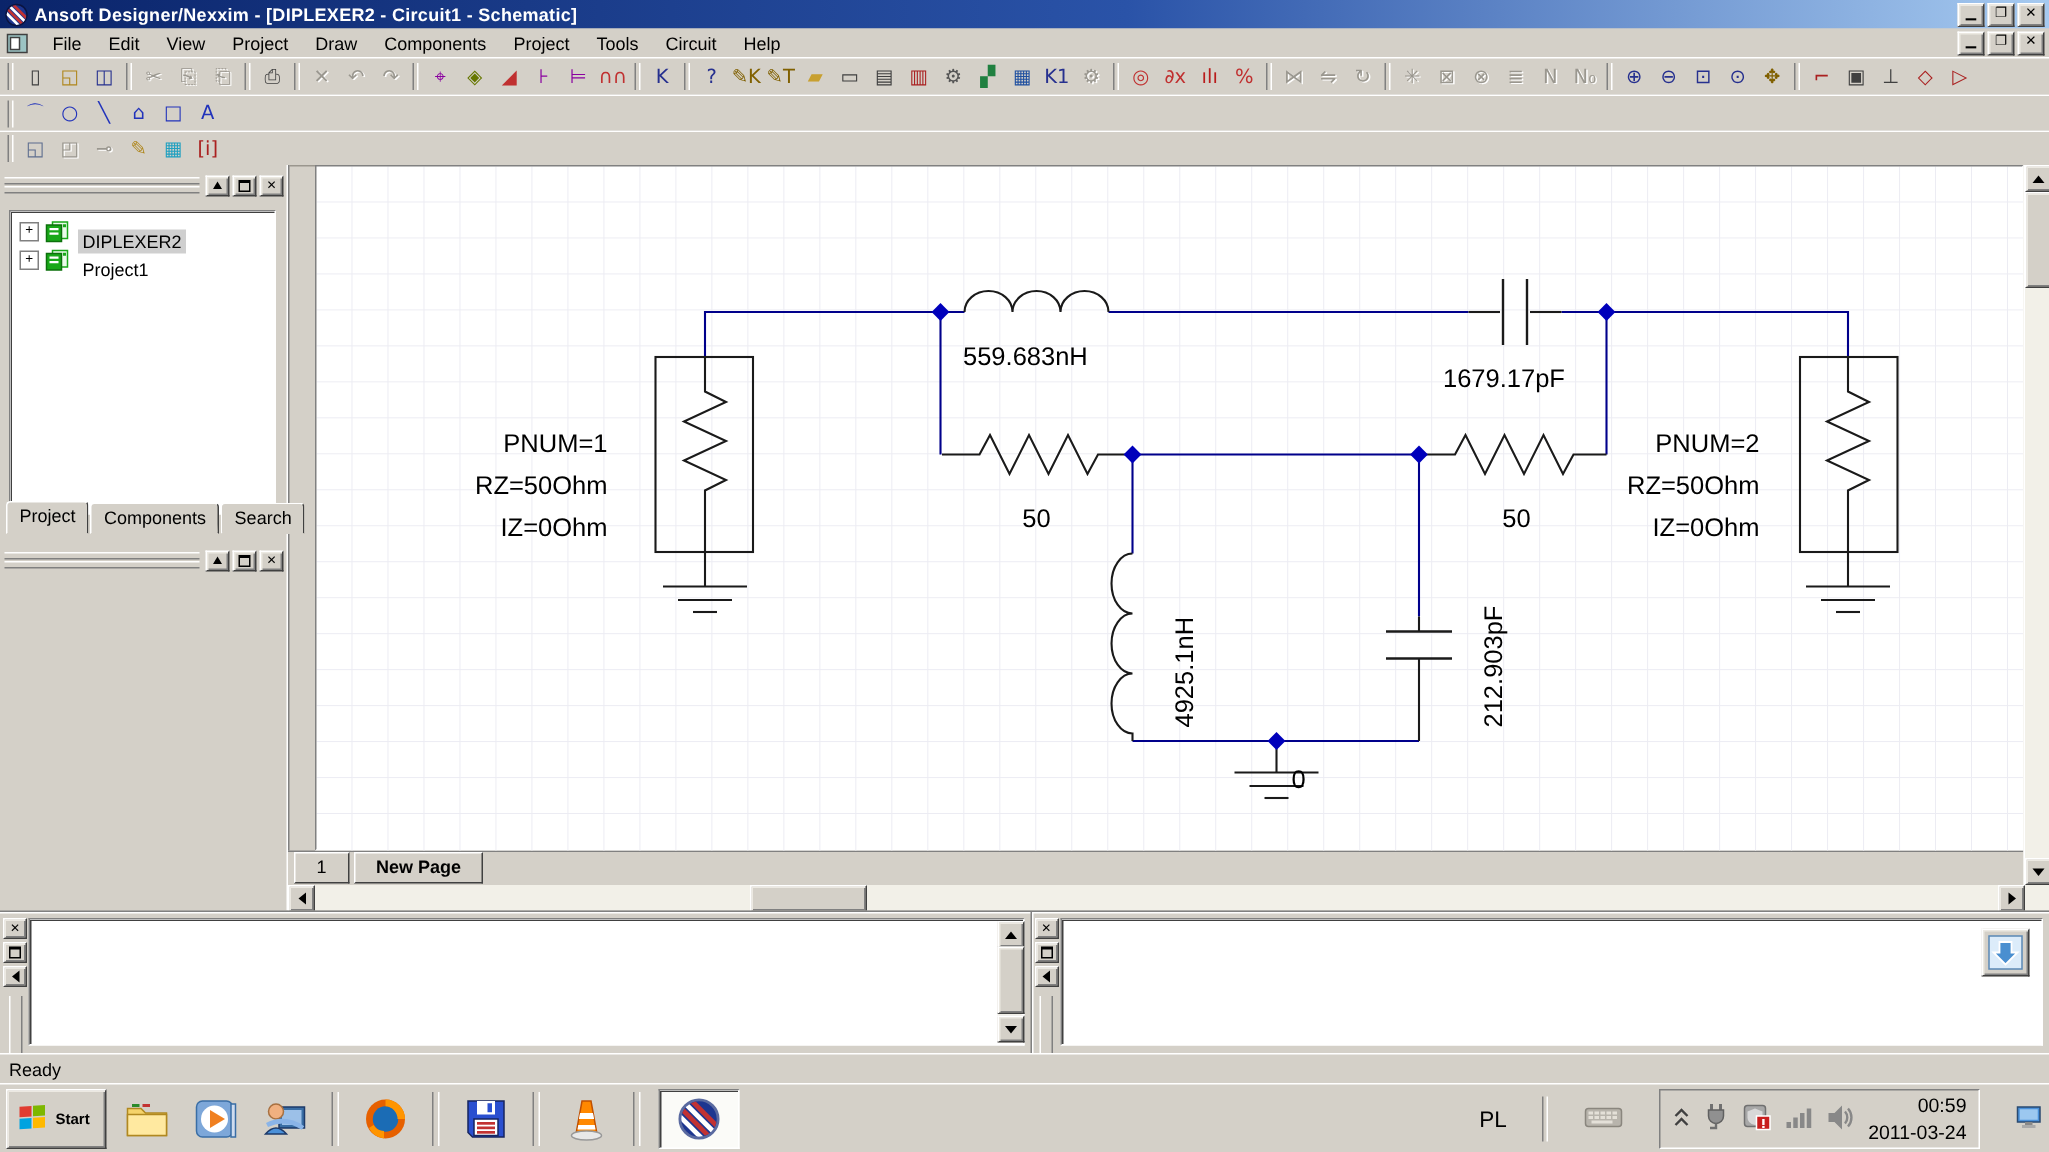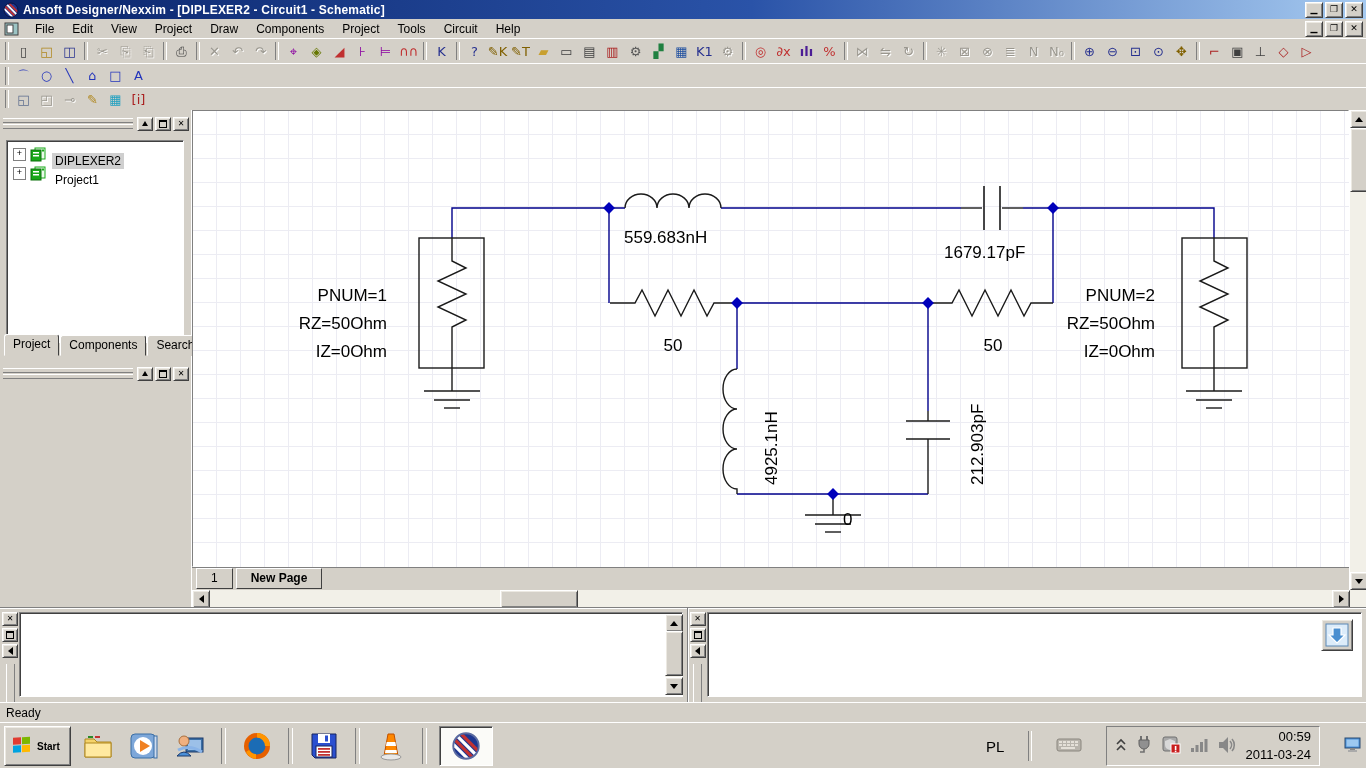--- a/index.html
+++ b/index.html
@@ -55,21 +55,21 @@
   .tabrow{position:absolute;left:4px;top:227px;display:flex;align-items:flex-end;height:19px;}
   .ptab{background:#d4d0c8;border:1px solid;border-color:#fff #404040 #d4d0c8 #fff;
     border-radius:3px 3px 0 0;padding:2px 8px 3px;margin-right:1px;position:relative;top:0;}
   .ptab.active{border-bottom-color:#d4d0c8;padding-bottom:4px;z-index:2;}
   
   .canvaswrap{position:absolute;left:192px;top:0;width:1174px;height:100%;
     display:grid;grid-template-columns:1157px 17px;grid-template-rows:457px 23px 17px;}
   .canvas{grid-column:1;grid-row:1;position:relative;background:#fff;
     border:1px solid;border-color:#808080 transparent transparent #808080;
     background-image:repeating-linear-gradient(to right,transparent 0 23px,#ececf3 23px 24px),
-                     repeating-linear-gradient(to bottom,transparent 0 23px,#ececf3 23px 24px);}
+                     repeating-linear-gradient(to bottom,transparent 0 23px,#ececf3 23px 24px);margin-left:18px;}
   .canvas svg{position:absolute;left:0;top:0;}
   .vscroll{grid-column:2;grid-row:1 / span 2;background:#f2f0e8;position:relative;border-left:1px solid #fff;}
   .pagebar{grid-column:1;grid-row:2;background:#d4d0c8;border-top:1px solid #808080;display:flex;align-items:flex-start;padding-left:4px;}
   .pgtab{height:17px;padding:2px 14px 0;background:#d4d0c8;border:1px solid;border-color:#fff #404040 #404040 #fff;margin-right:3px;}
   .pgtab.bold{font-weight:bold;}
   .hscroll{grid-column:1 / span 2;grid-row:3;background:#f2f0e8;position:relative;}
   .sbtn{position:absolute;background:#d4d0c8;display:flex;align-items:center;justify-content:center;}
   .thumb{position:absolute;background:#d4d0c8;}
   .a-up{width:0;height:0;border:4px solid transparent;border-bottom:5px solid #000;margin-top:-4px;}
   .a-dn{width:0;height:0;border:4px solid transparent;border-top:5px solid #000;margin-bottom:-4px;}
@@ -260,21 +260,21 @@
       <div class="tb disabled">
         <span class="g">⚙</span>
       </div>
       <div class="tb-sep"></div>
       <div class="tb" style="color: rgb(192, 48, 48);">
         <span class="g">◎</span>
       </div>
       <div class="tb" style="color: rgb(192, 48, 48);">
         <span class="g">∂x</span>
       </div>
-      <div class="tb" style="color: #4c1d95; font-weight: bold;">
+      <div class="tb" style="color: #b91c1c;">
         <span class="g">ılı</span>
       </div>
       <div class="tb" style="color: rgb(192, 48, 48);">
         <span class="g">%</span>
       </div>
       <div class="tb-sep"></div>
       <div class="tb disabled">
         <span class="g">⋈</span>
       </div>
       <div class="tb disabled">

